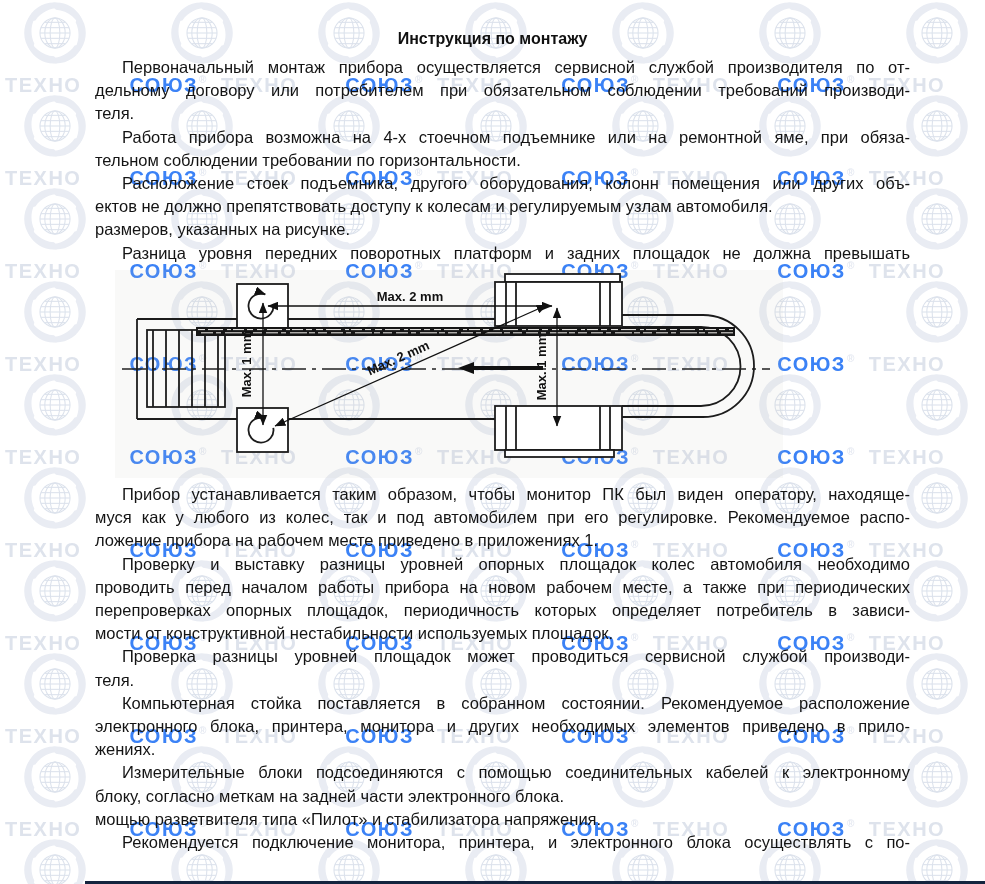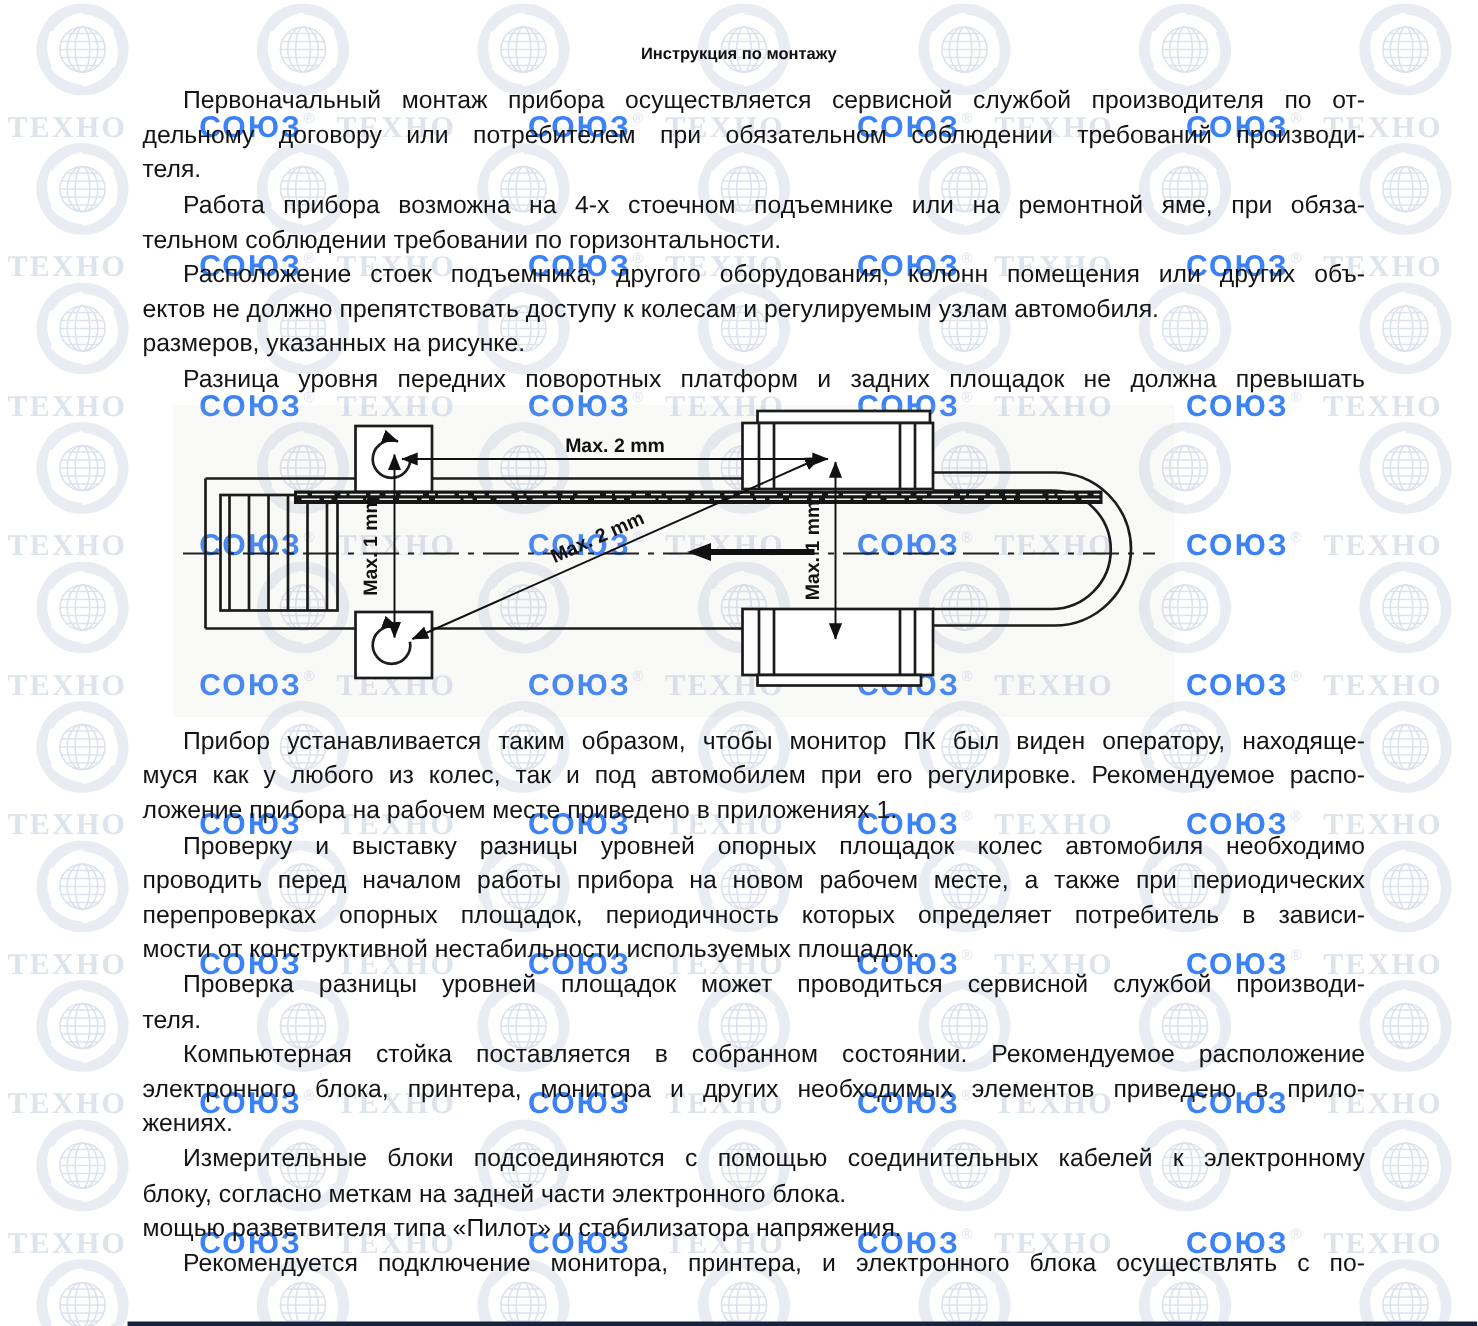--- a/index.html
+++ b/index.html
@@ -4,29 +4,29 @@
 <style>
   html,body{margin:0;padding:0;background:#ffffff;}
   .page{position:relative;width:985px;height:884px;background:#fff;overflow:hidden;
         font-family:"Liberation Sans",sans-serif;}
 
   
   .wm-layer{position:absolute;inset:0;z-index:0;overflow:hidden;}
   .wm-textrow{position:absolute;left:5px;white-space:nowrap;font-weight:bold;
               font-size:20px;letter-spacing:1.5px;user-select:none;}
   .wm-unit{display:inline-block;margin-right:13px;}
-  .wm-t{color:#dee3ec;font-family:Liberation Serif, serif;}
+  .wm-t{color:#dee3ec;}
   .wm-s{color:#3b82f6;margin-left:48px;}
   .wm-r{font-size:10px;vertical-align:9px;color:#e4e8f1;margin-left:1px;font-weight:bold;}
   .globe{position:absolute;width:64px;height:64px;}
 
   
   .content{position:absolute;z-index:1;}
   .doc-title{left:0;top:30px;width:985px;text-align:center;font-weight:bold;
-             font-size:11px;color:#101010;}
+             font-size:16px;color:#101010;}
   .text-block{width:815px;}
   .tb1{left:95px;top:56px;}
   .tb2{left:95px;top:483px;}
   .tline{font-size:16.5px;line-height:23.2px;color:#141414;
          text-align:justify;text-align-last:justify;}
   .tline.last{text-align-last:left;}
   .tline.first{text-indent:27px;}
 
   .figure-wrap{left:115px;top:270px;width:668px;height:208px;}
   .figure-wrap svg{display:block;}

